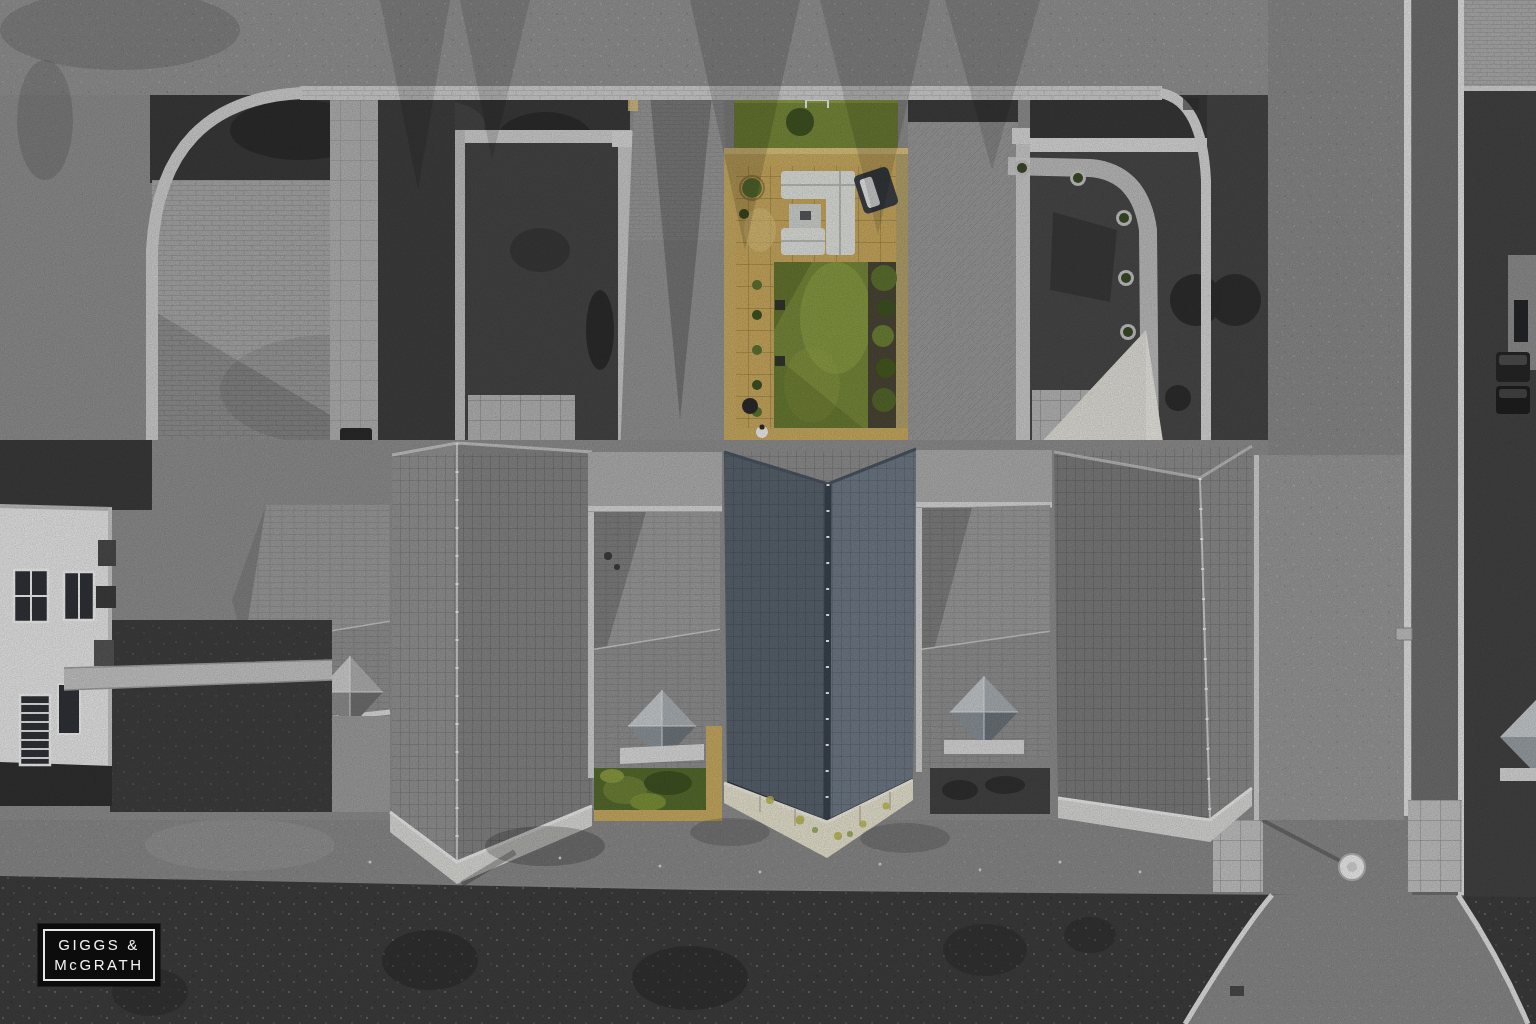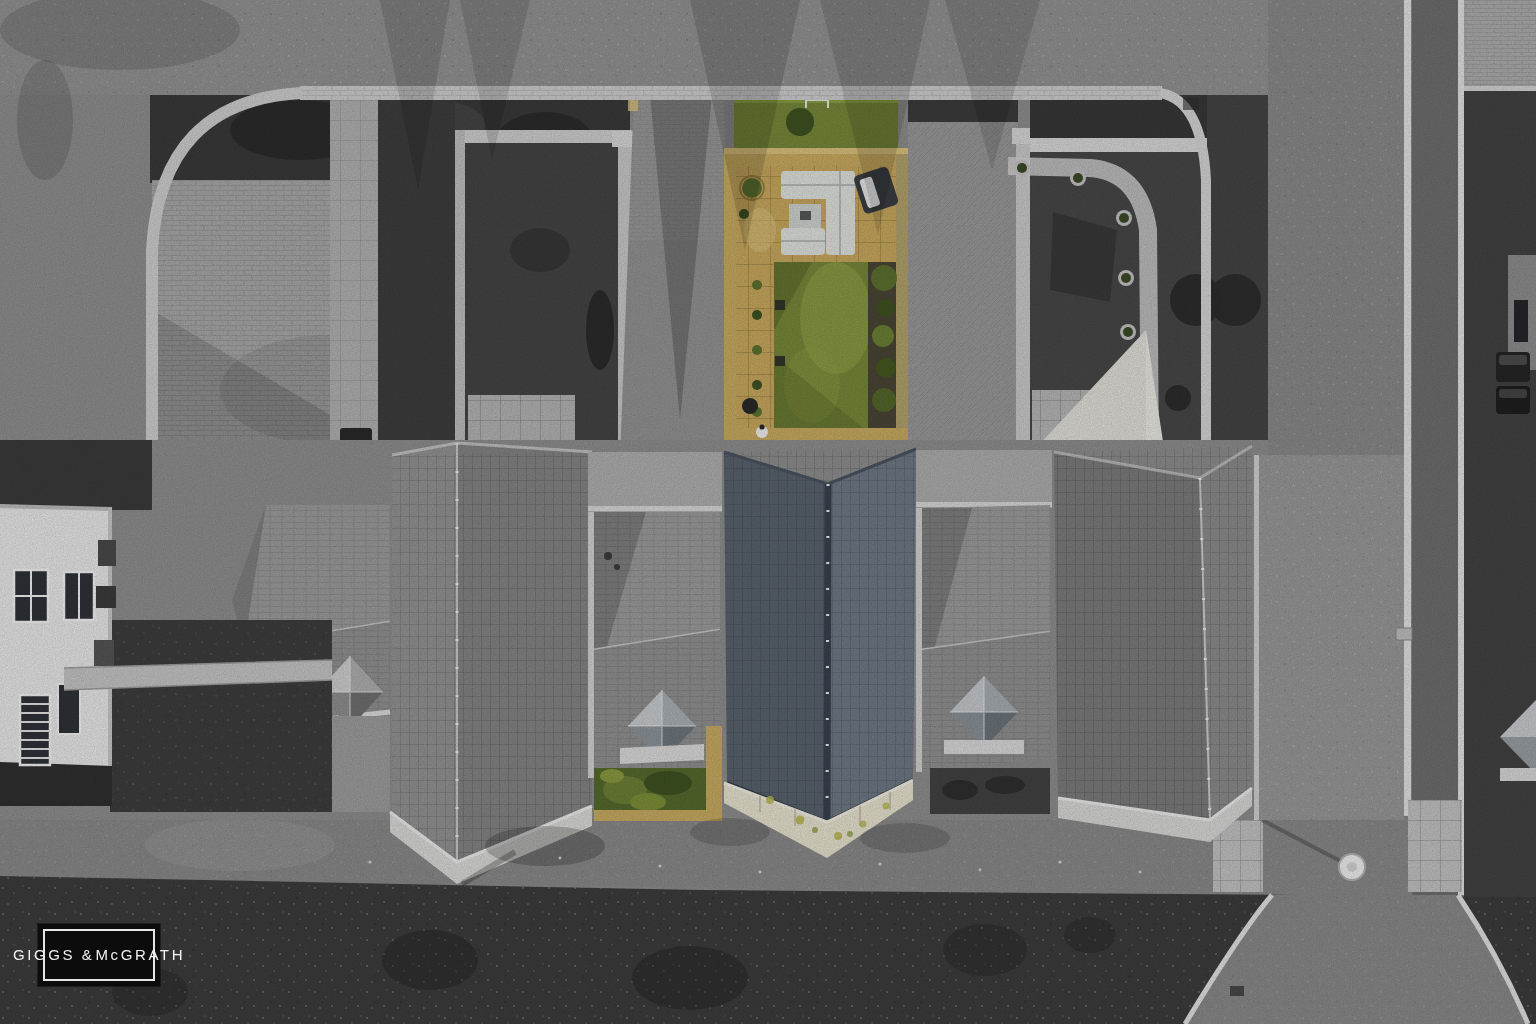--- a/index.html
+++ b/index.html
@@ -4,21 +4,21 @@
 <style>
   html,body{margin:0;padding:0;background:#222;}
   .stage{position:relative;width:1536px;height:1024px;overflow:hidden;
          font-family:"Liberation Sans",sans-serif;background:#8d8d8d;}
   .stage svg{position:absolute;left:0;top:0;display:block;}
   
   .wm{position:absolute;left:38px;top:924px;width:122px;height:62px;
       background:var(--logoBg);display:flex;align-items:center;justify-content:center;
       box-shadow:0 0 0 1px rgba(0,0,0,.4);}
   .wm-inner{border:2px solid var(--logoFrame);width:calc(100% - 14px);height:calc(100% - 14px);
-      display:flex;flex-direction:row;align-items:center;justify-content:center;gap:1px;}
+      display:flex;flex-direction:column;align-items:center;justify-content:center;gap:1px;}
   .wm-line{color:var(--logoText);font-size:15px;letter-spacing:2.6px;line-height:1.25;
       font-weight:400;white-space:nowrap;}
 </style>
 </head>
 <body>
 
 <div class="stage">
 <svg width="1536" height="1024" viewBox="0 0 1536 1024">
   <defs>
     <pattern id="pBlocks" width="16" height="10" patternUnits="userSpaceOnUse">

